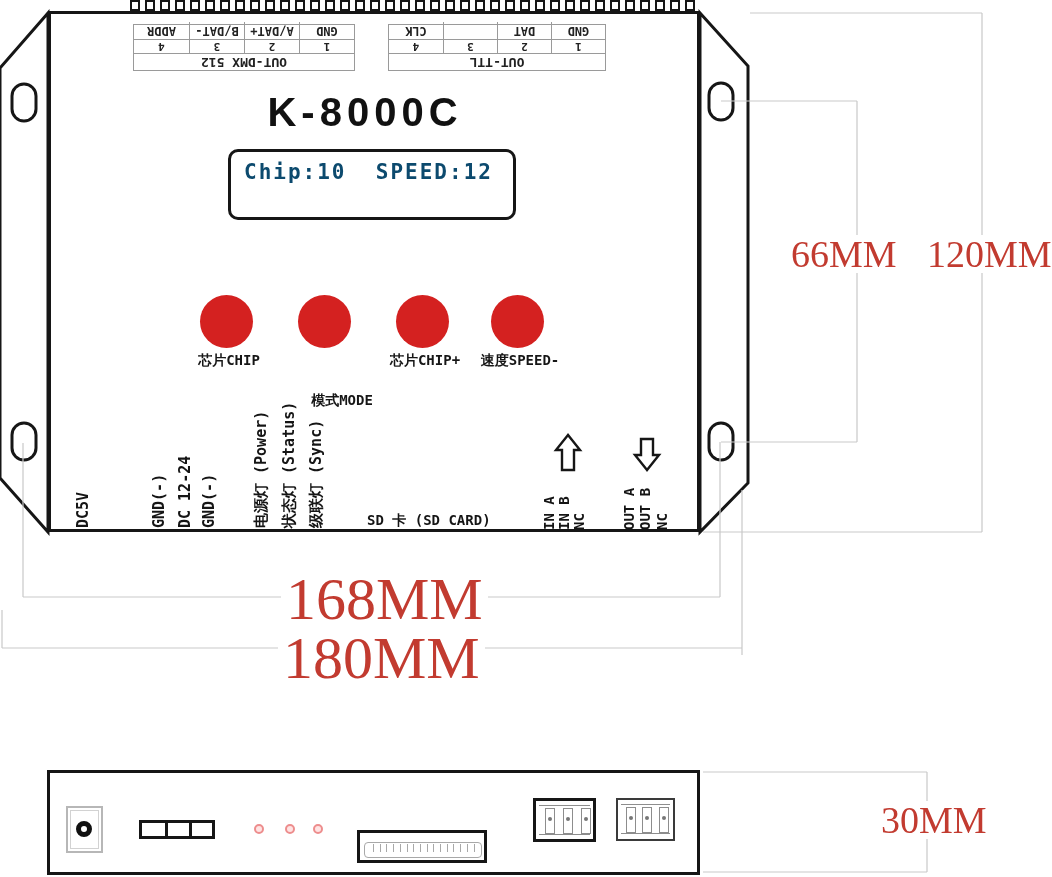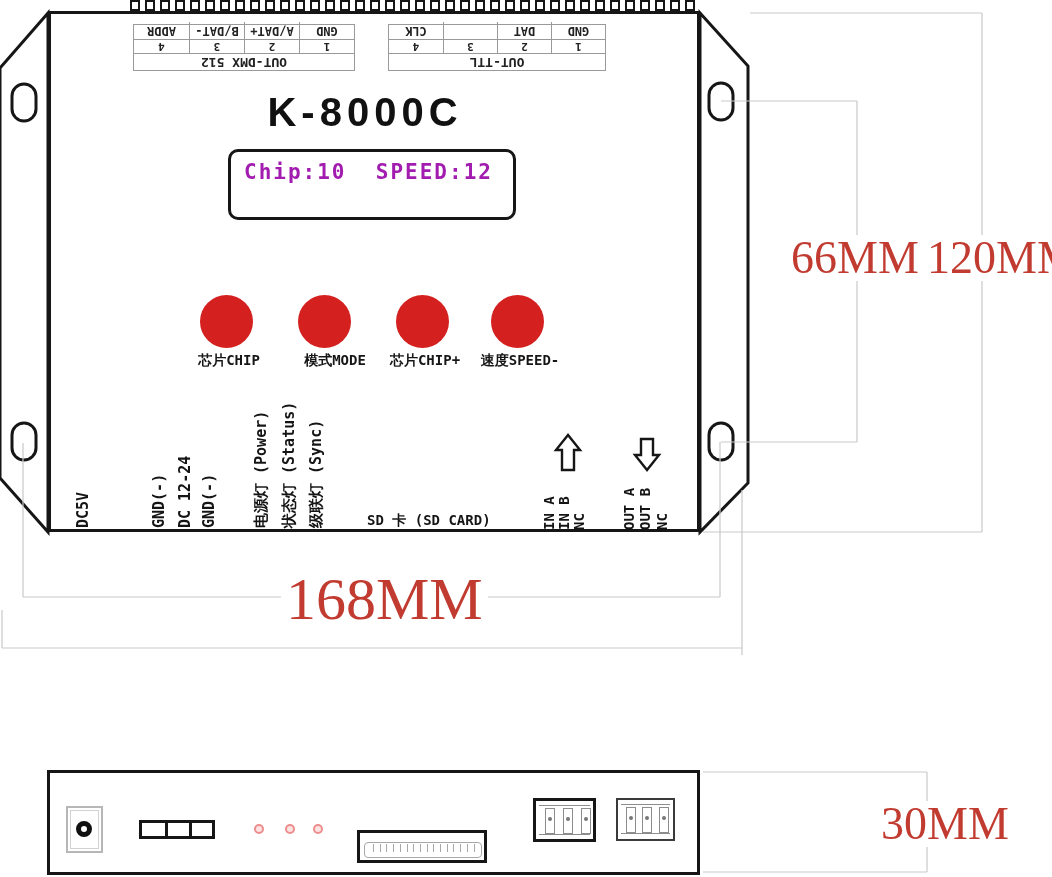--- a/index.html
+++ b/index.html
@@ -24,37 +24,37 @@
           font-size:11px;line-height:13px;font-weight:bold;color:#222;}
   .pt-name{border-right:1px solid #9a9a9a;text-align:center;font-size:12px;line-height:17px;
            font-weight:bold;color:#222;white-space:nowrap;}
   .pt-num:nth-of-type(4n+1),.pt-name:last-child{border-right:none;}
   
   #model-title{left:230px;top:90px;width:270px;text-align:center;z-index:3;
                font-family:"Liberation Sans",sans-serif;font-weight:bold;font-size:40px;
                letter-spacing:5px;color:#111;}
   #lcd{left:228px;top:149px;width:288px;height:71px;border:3px solid #161616;border-radius:10px;
        box-sizing:border-box;z-index:3;background:#fff;padding:6px 0 0 13px;}
-  .lcd-line{font-size:21px;line-height:29px;letter-spacing:2px;white-space:pre;color:#a21caf;
+  .lcd-line{font-size:21px;line-height:29px;letter-spacing:2px;white-space:pre;color:#0c4a6e;
             font-weight:bold;}
   
   .push-btn{position:absolute;top:295px;width:53px;height:53px;border-radius:50%;z-index:3;}
   .btn-label{position:absolute;top:352px;width:150px;text-align:center;font-size:14px;
              font-weight:bold;color:#161616;z-index:3;white-space:nowrap;}
   
   .vlabel{position:absolute;top:528px;transform-origin:0 0;transform:rotate(-90deg);
           white-space:nowrap;font-size:15px;line-height:18px;height:18px;z-index:3;}
   .vlabel-sm{position:absolute;top:530px;transform-origin:0 0;transform:rotate(-90deg);
           white-space:nowrap;font-size:14px;line-height:15px;height:15px;z-index:3;}
   #sd-label{left:367px;top:512px;font-size:14px;z-index:3;white-space:nowrap;}
   
   .dim{position:absolute;font-family:"Liberation Serif",serif;background:#fff;line-height:1;
        padding:0 5px;z-index:4;white-space:nowrap;}
   .dim-lg{font-size:60px;}
-  .dim-md{font-size:46px;}
+  .dim-md{font-size:38px;}
   
   #front-view{left:47px;top:770px;width:653px;height:105px;border:3px solid #161616;
               box-sizing:border-box;background:transparent;z-index:2;}
   #dc-jack{left:66px;top:806px;width:37px;height:47px;border:2px solid #b7b7b7;
            box-sizing:border-box;z-index:3;}
   #dc-jack .inner{position:absolute;left:2px;top:2px;right:2px;bottom:2px;border:1px solid #d2d2d2;}
   #dc-pin{left:76px;top:821px;width:16px;height:16px;border:5px solid #111;border-radius:50%;
           box-sizing:border-box;background:#fff;z-index:4;}
   #power-terminal{left:139px;top:820px;width:76px;height:19px;border:3px solid #161616;
                   box-sizing:border-box;z-index:3;}
@@ -110,20 +110,21 @@
 
   <div class="abs" id="lcd">
     <div class="lcd-line mono">Chip:10  SPEED:12</div>
   </div>
 
   <div class="abs mono" id="sd-label">SD 卡 (SD CARD)</div>
 
   <div class="dim dim-md" style="left: 786px; top: 235px; color: rgb(194, 59, 48);">66MM</div>
   <div class="dim dim-md" style="left: 922px; top: 235px; color: rgb(194, 59, 48);">120MM</div>
   <div class="dim dim-lg" style="left: 281px; top: 569px; color: rgb(194, 59, 48);">168MM</div>
+  <div class="dim dim-lg" style="left: 278px; top: 628px; color: rgb(194, 59, 48);">180MM</div>
   <div class="dim dim-md" style="left: 876px; top: 801px; color: rgb(194, 59, 48);">30MM</div>
 
   <div class="abs" id="front-view"></div>
   <div class="abs" id="dc-jack">
       <div class="inner"></div>
     </div>
   <div class="abs" id="dc-pin"></div>
   <div class="abs" id="power-terminal">
     <div class="pt-div" style="left:23px"></div>
       <div class="pt-div" style="left:47px"></div>
@@ -205,21 +206,21 @@
       <div class="pt-num">3</div>
       <div class="pt-num">4</div>
       <div class="pt-name">GND</div>
       <div class="pt-name">DAT</div>
       <div class="pt-name"></div>
       <div class="pt-name">CLK</div>
     </div>
     <div class="push-btn" style="left: 200px; background: rgb(212, 33, 32);"></div>
     <div class="btn-label mono" style="left: 154px;">芯片CHIP</div>
     <div class="push-btn" style="left: 298px; background: rgb(212, 33, 32);"></div>
-    <div class="btn-label mono" style="left: 260px;">模式MODE</div>
+    <div class="btn-label mono" style="left: 267px; margin-top: 40px;">模式MODE</div>
     <div class="push-btn" style="left: 396px; background: rgb(212, 33, 32);"></div>
     <div class="btn-label mono" style="left: 350px;">芯片CHIP+</div>
     <div class="push-btn" style="left: 491px; background: rgb(212, 33, 32);"></div>
     <div class="btn-label mono" style="left: 445px;">速度SPEED-</div>
     <div class="vlabel mono" style="left: 74px;">DC5V</div>
     <div class="vlabel mono" style="left: 150px;">GND(-)</div>
     <div class="vlabel mono" style="left: 176px;">DC 12-24</div>
     <div class="vlabel mono" style="left: 200px;">GND(-)</div>
     <div class="vlabel mono" style="left: 252px;">电源灯 (Power)</div>
     <div class="vlabel mono" style="left: 280px;">状态灯 (Status)</div>

